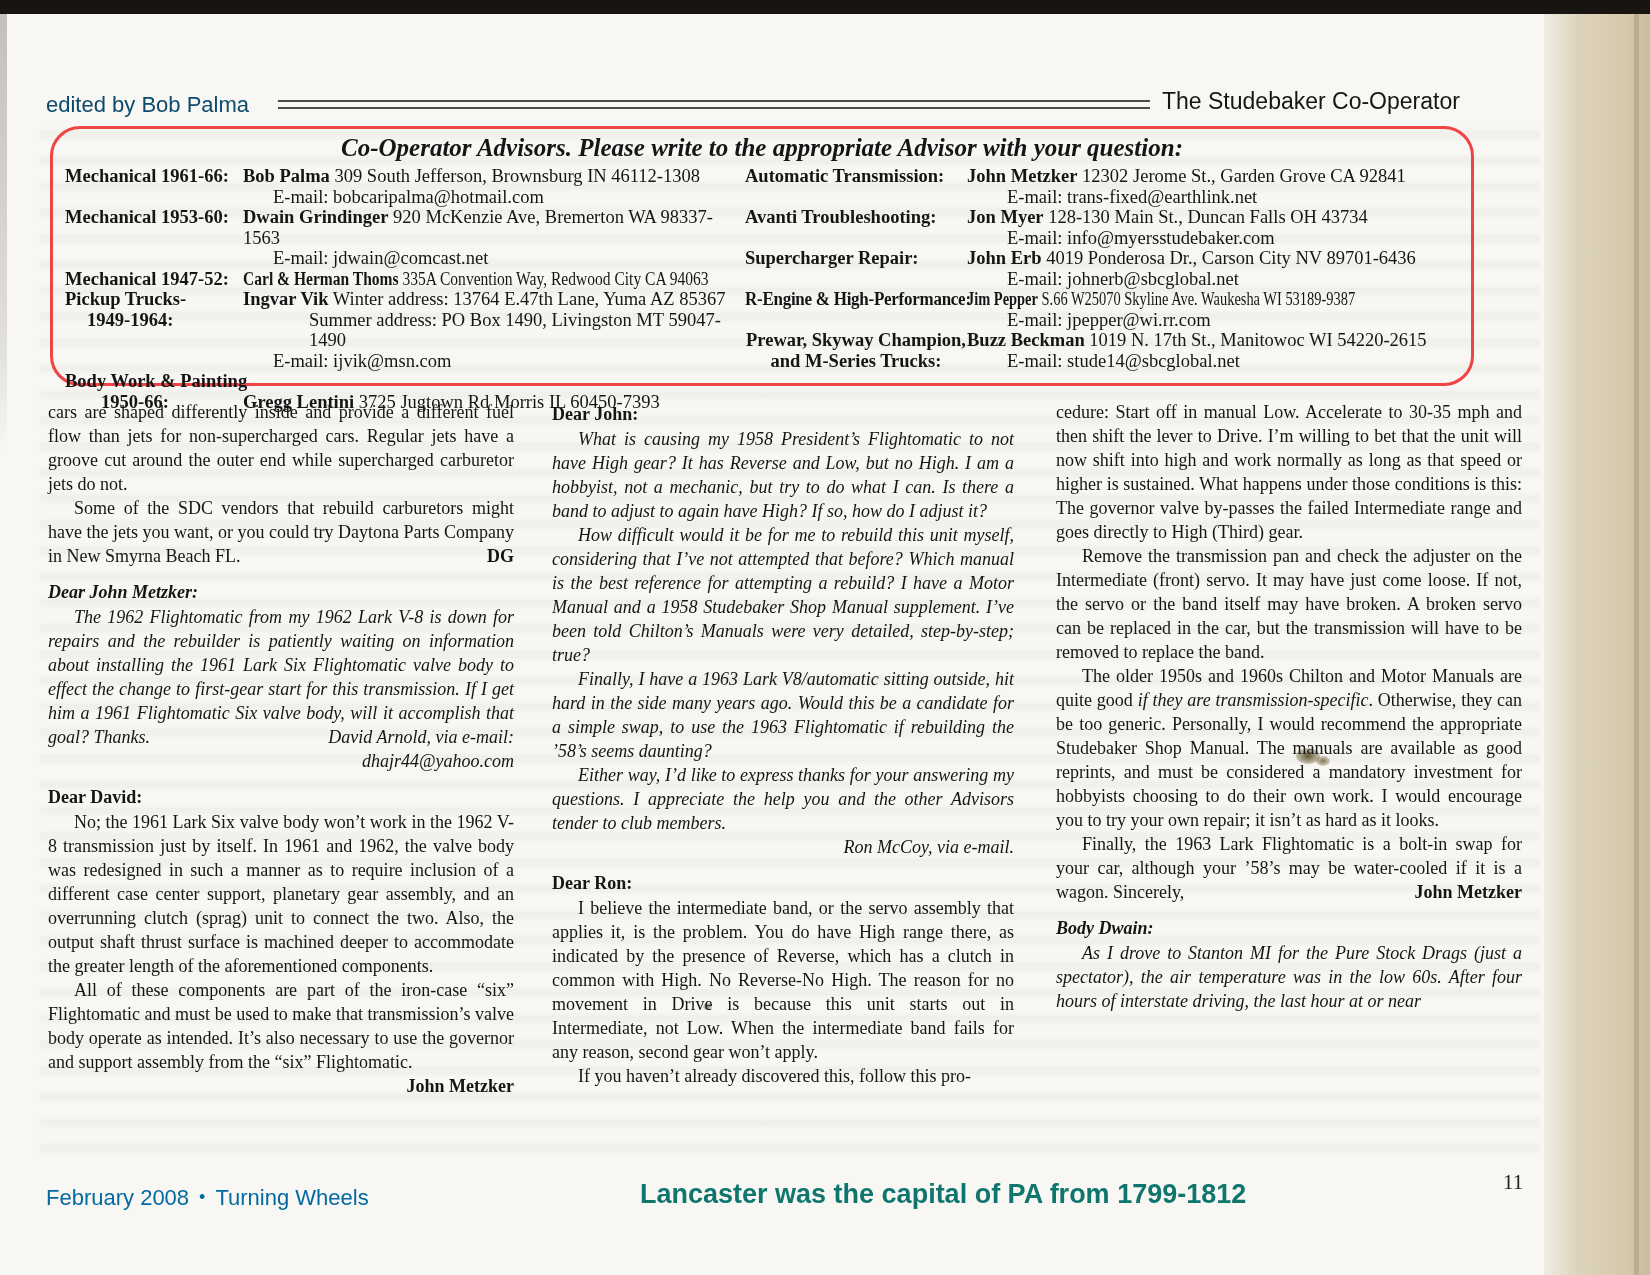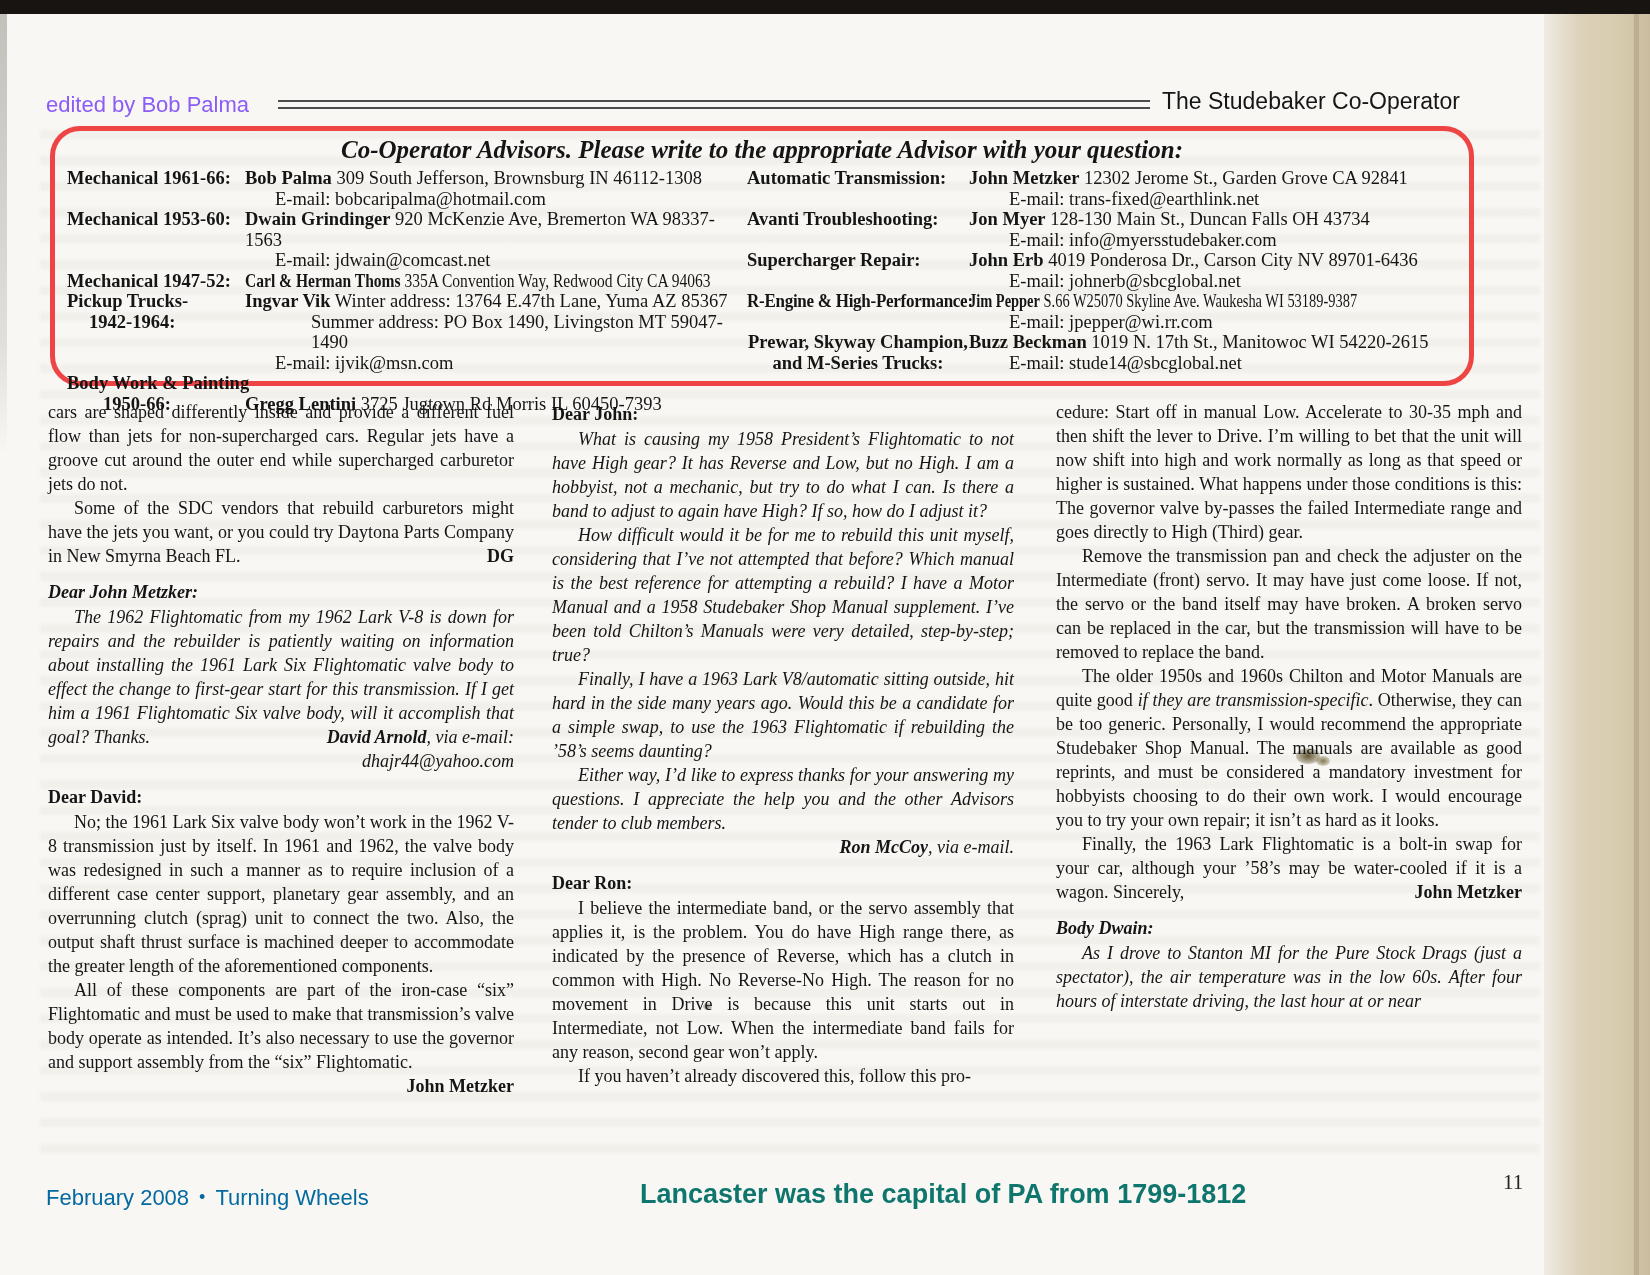--- a/index.html
+++ b/index.html
@@ -17,28 +17,28 @@
   .scan-right-line{position:absolute;left:1634px;top:14px;width:5px;height:1261px;background:#b7a98b;opacity:.8;}
   .ghost{position:absolute;left:40px;top:130px;width:1500px;height:1040px;z-index:0;
     background:repeating-linear-gradient(180deg,rgba(112,106,92,.05) 0 9px,rgba(0,0,0,0) 9px 26px);
     filter:blur(1.6px);}
   .stain{position:absolute;border-radius:50%;}
   .stain-a{left:1296px;top:748px;width:24px;height:16px;background:radial-gradient(#55481f,rgba(85,72,31,0));opacity:.9;}
   .stain-b{left:1316px;top:756px;width:14px;height:10px;background:radial-gradient(#6b5c2c,rgba(107,92,44,0));opacity:.8;}
   .stain-c{left:703px;top:1003px;width:9px;height:7px;background:radial-gradient(#4b463c,rgba(75,70,60,0));opacity:.7;}
   
   .h-left{position:absolute;left:46px;top:92px;font-family:"Liberation Sans",sans-serif;
-    font-size:22px;color:#8b5cf6;}
+    font-size:22px;color:#0c4a6e;}
   .h-rule{position:absolute;left:278px;top:100px;width:872px;height:5px;
     border-top:2px solid #4c4c4c;border-bottom:2px solid #4c4c4c;box-sizing:content-box;}
   .h-right{position:absolute;left:1162px;top:88px;font-family:"Liberation Sans",sans-serif;
     font-size:23px;color:#161616;}
   
   .abox{position:absolute;left:50px;top:126px;width:1424px;height:260px;box-sizing:border-box;
-    border:5px solid #ef4444;border-radius:30px;padding:3px 12px 0 12px;z-index:1;}
+    border:3px solid #ef4444;border-radius:30px;padding:3px 12px 0 12px;z-index:1;}
   .atitle{text-align:center;font-weight:bold;font-style:italic;font-size:25px;margin:2px 0 4px 0;}
   .acols{display:flex;}
   .acol{font-size:18.5px;line-height:20.5px;}
   .acol-l{width:680px;}
   .acol-r{flex:1;}
   .arow{display:grid;}
   .acol-l .arow{grid-template-columns:178px 1fr;}
   .acol-r .arow{grid-template-columns:222px 1fr;}
   .albl{font-weight:bold;}
   .aval .b{font-weight:bold;}
@@ -57,21 +57,21 @@
   .col1{left:48px;width:466px;}
   .col2{left:552px;width:462px;}
   .col3{left:1056px;width:466px;}
   .col p{margin:0;}
   .ind{text-indent:26px;}
   .bh{font-weight:bold;margin-top:12px !important;margin-bottom:1px !important;text-align:left;}
   .bhi{font-style:italic;}
   .q{font-style:italic;}
   .b{font-weight:bold;}
   .i{font-style:italic;}
-  .bi{font-weight:bold;font-style:italic;}
+  .bi{font-weight:normal;font-style:italic;}
   .fr{float:right;}
   .ral{text-align:right;}
   .top0{margin-top:2px !important;}
   
   .f-left{position:absolute;left:46px;top:1185px;font-family:"Liberation Sans",sans-serif;
     font-size:22px;color:#0369a1;}
   .f-left .dot{margin:0 10px;font-size:18px;vertical-align:2px;}
   .f-center{position:absolute;left:640px;top:1179px;font-family:Liberation Sans, sans-serif;
     font-weight:bold;font-size:27px;color:#0f766e;}
   .f-page{position:absolute;left:1503px;top:1170px;font-size:21px;color:#222;}
@@ -119,21 +119,21 @@
         <div class="arow">
           <div class="albl">Mechanical 1947-52:</div>
           <div class="aval">
             <div><span class="cond"><span class="b">Carl &amp; Herman Thoms</span><span> 335A Convention Way, Redwood City CA 94063</span></span></div>
           </div>
         </div>
 
         <div class="arow">
           <div class="albl">
             <div>Pickup Trucks-</div>
-            <div class="ind2">1942-1964:</div>
+            <div class="ind2">1949-1964:</div>
           </div>
           <div class="aval">
             <div><span class="b">Ingvar Vik</span><span> Winter address: 13764 E.47th Lane, Yuma AZ 85367</span></div>
             <div class="ind66">Summer address: PO Box 1490, Livingston MT 59047-1490</div>
             <div class="amail">E-mail: ijvik@msn.com</div>
           </div>
         </div>
 
         <div>
           <div class="albl-wide">Body Work &amp; Painting</div>

